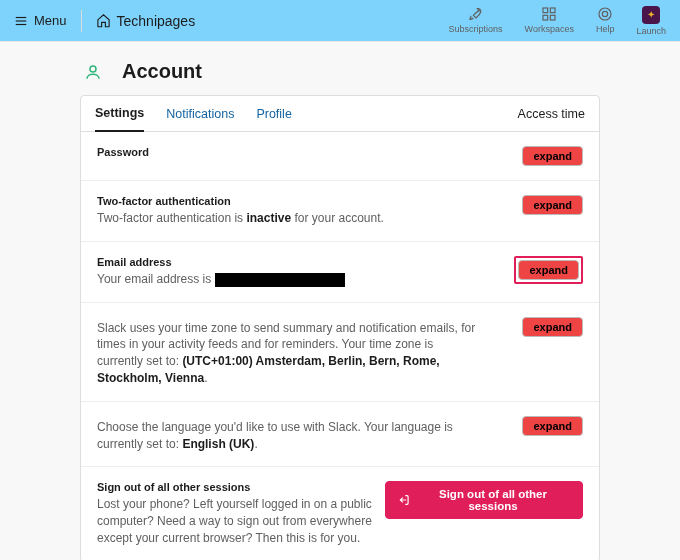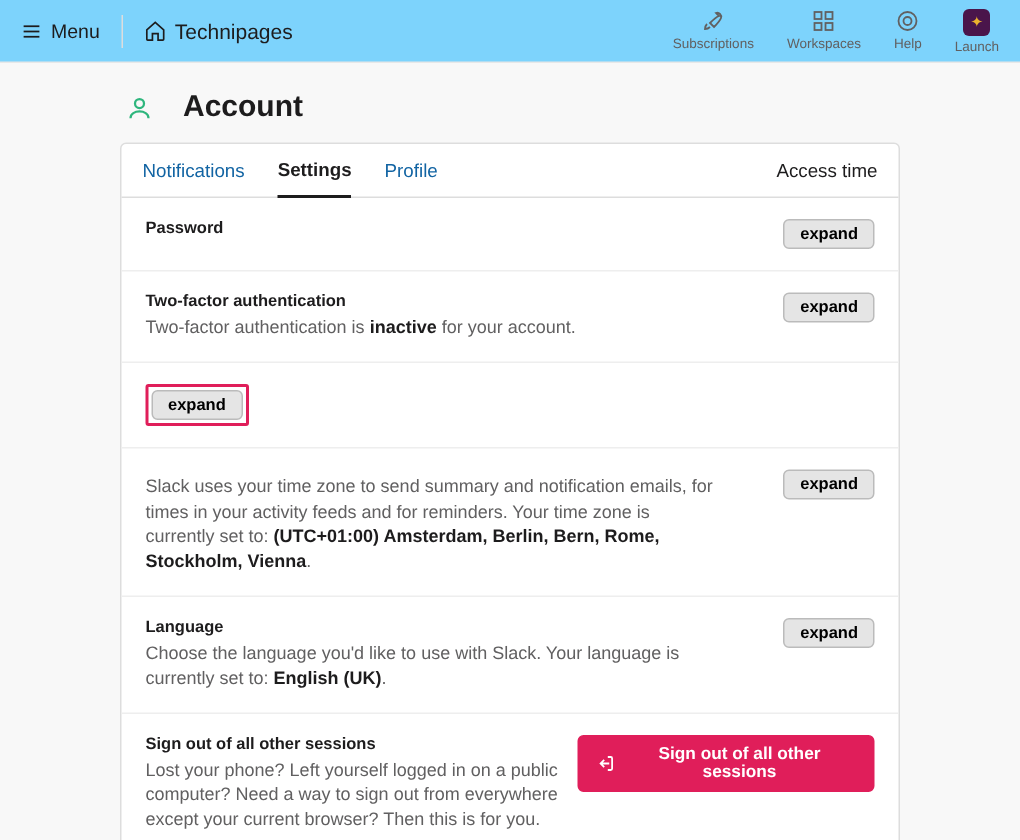--- a/index.html
+++ b/index.html
@@ -19,21 +19,21 @@
   .card { background:#fff; border:1px solid #ddd; border-radius:4px; }
   .tabs { display:flex; align-items:center; border-bottom:1px solid #ddd; padding: 0 14px; font-size:12.5px; }
   .tab { padding:10px 0; margin-right:22px; color:#1264a3; cursor:pointer; }
   .tab.active { color:#1d1c1d; font-weight:700; border-bottom:2px solid #1d1c1d; margin-bottom:-1px; }
   .tabs .right { margin-left:auto; margin-right:0; color:#1d1c1d; }
   .section { padding: 14px 16px; border-bottom:1px solid #eee; position:relative; }
   .section:last-child{border-bottom:none;}
   .sec-head { display:flex; justify-content:space-between; align-items:flex-start; }
   .sec-title { font-weight:700; font-size:11px; }
   .sec-desc { font-size:12px; color:#616061; margin-top:3px; line-height:1.4; max-width:380px;}
-  .btn { background:#e5e5e5; border:1px solid #bbb; border-radius:4px; padding:3px 10px; font-size:11px; cursor:pointer; font-weight:600; }
+  .btn { background:#ef4444; border:1px solid #bbb; border-radius:4px; padding:3px 10px; font-size:11px; cursor:pointer; font-weight:600; }
   .btn-danger { background:#e01e5a; color:#fff; border:1px solid #e01e5a; padding:6px 12px; border-radius:4px; font-size:11.5px; font-weight:700; display:flex; align-items:center; gap:6px; cursor:pointer;}
   .highlight-box { border:2px solid #e01e5a; padding:2px; border-radius:2px; display:inline-block;}
   .redact { display:inline-block; width:130px; height:14px; background:#000; vertical-align:middle;}
   strong{font-weight:700; color:#1d1c1d;}
 </style>
 </head>
 <body>
 
 <div class="topbar">
   <div class="menu-btn">
@@ -86,22 +86,22 @@
   <div class="page-title">
     <svg width="18" height="18" viewBox="0 0 24 24" fill="none" stroke="#2eb67d" stroke-width="2">
         <circle cx="12" cy="8" r="4"></circle>
         <path d="M4 21c0-4 4-6 8-6s8 2 8 6"></path>
       </svg>
     <span>Account</span>
   </div>
 
   <div class="card">
     <div class="tabs">
+      <div class="tab active">Settings</div>
       <div class="tab">Notifications</div>
-      <div class="tab active">Settings</div>
       <div class="tab">Profile</div>
       <div class="tab right">Access time</div>
     </div>
 
     <div class="section">
       <div class="sec-head">
         <div class="sec-title">Password</div>
         <button class="btn">expand</button>
       </div>
     </div>
@@ -111,39 +111,42 @@
         <div>
           <div class="sec-title">Two-factor authentication</div>
           <div class="sec-desc"><span>Two-factor authentication is </span><strong>inactive</strong><span> for your account.</span></div>
         </div>
         <button class="btn">expand</button>
       </div>
     </div>
 
     <div class="section">
       <div class="sec-head">
+        <div>
+          <div class="sec-title">Email address</div>
+          <div class="sec-desc"><span>Your email address is </span><span class="redact"></span></div>
+        </div>
         <span class="highlight-box">
           <button class="btn">expand</button>
         </span>
       </div>
     </div>
 
     <div class="section">
       <div class="sec-head">
         <div>
           <div class="sec-desc"><span>Slack uses your time zone to send summary and notification emails, for times in your activity feeds and for reminders. Your time zone is currently set to: </span><strong>(UTC+01:00) Amsterdam, Berlin, Bern, Rome, Stockholm, Vienna</strong><span>.</span></div>
         </div>
         <button class="btn">expand</button>
       </div>
     </div>
 
     <div class="section">
       <div class="sec-head">
         <div>
-          <div class="sec-title">Language</div>
           <div class="sec-desc"><span>Choose the language you'd like to use with Slack. Your language is currently set to: </span><strong>English (UK)</strong><span>.</span></div>
         </div>
         <button class="btn">expand</button>
       </div>
     </div>
 
     <div class="section">
       <div class="sec-head">
         <div>
           <div class="sec-title">Sign out of all other sessions</div>

